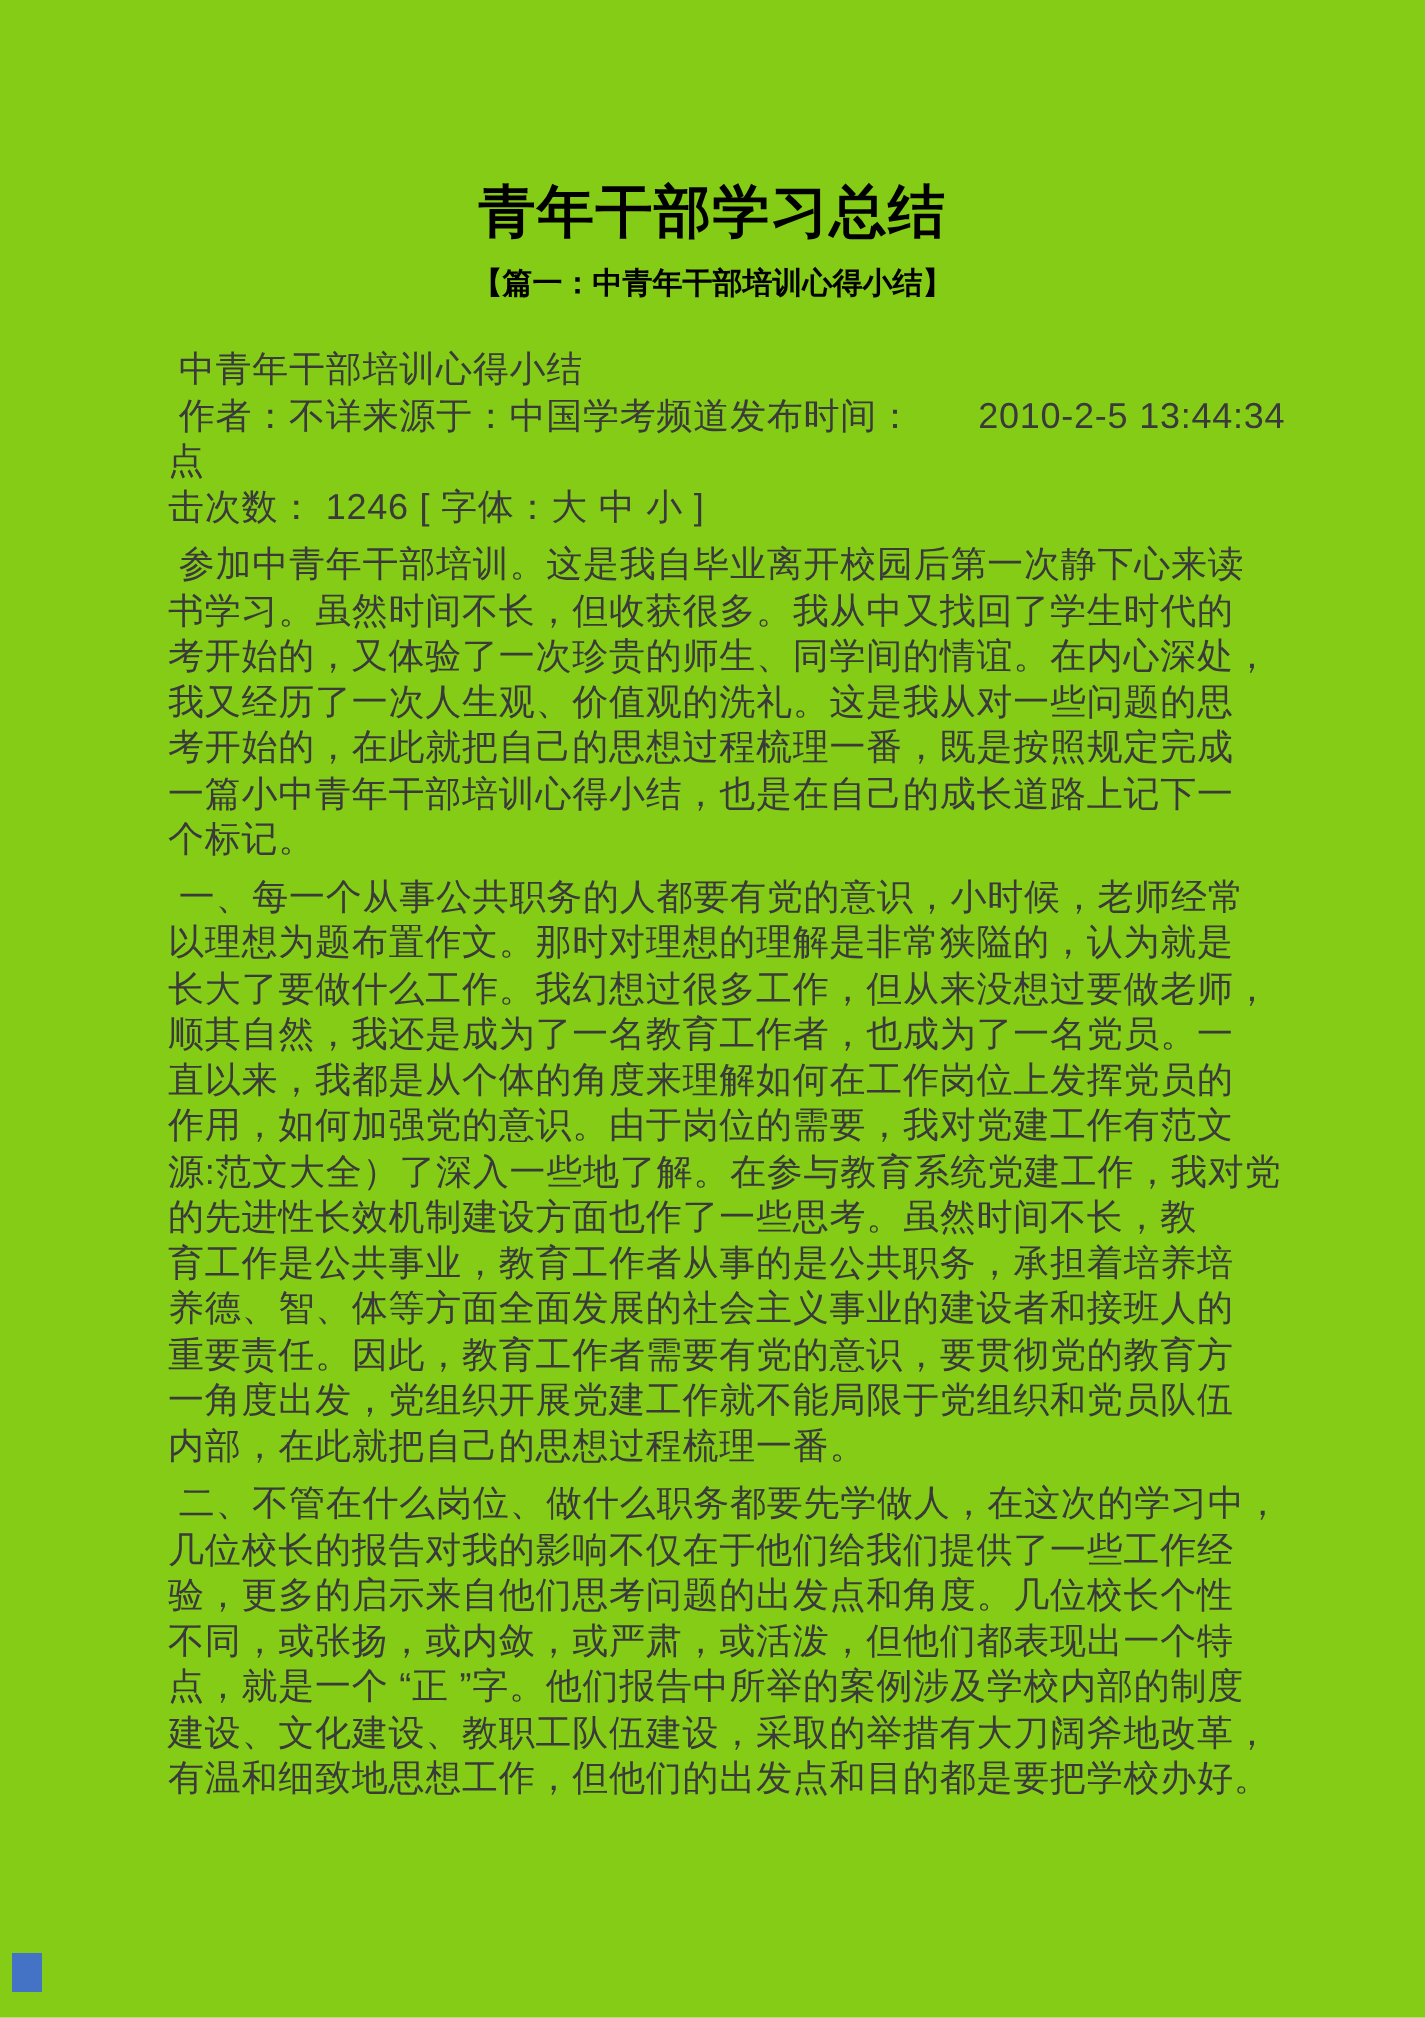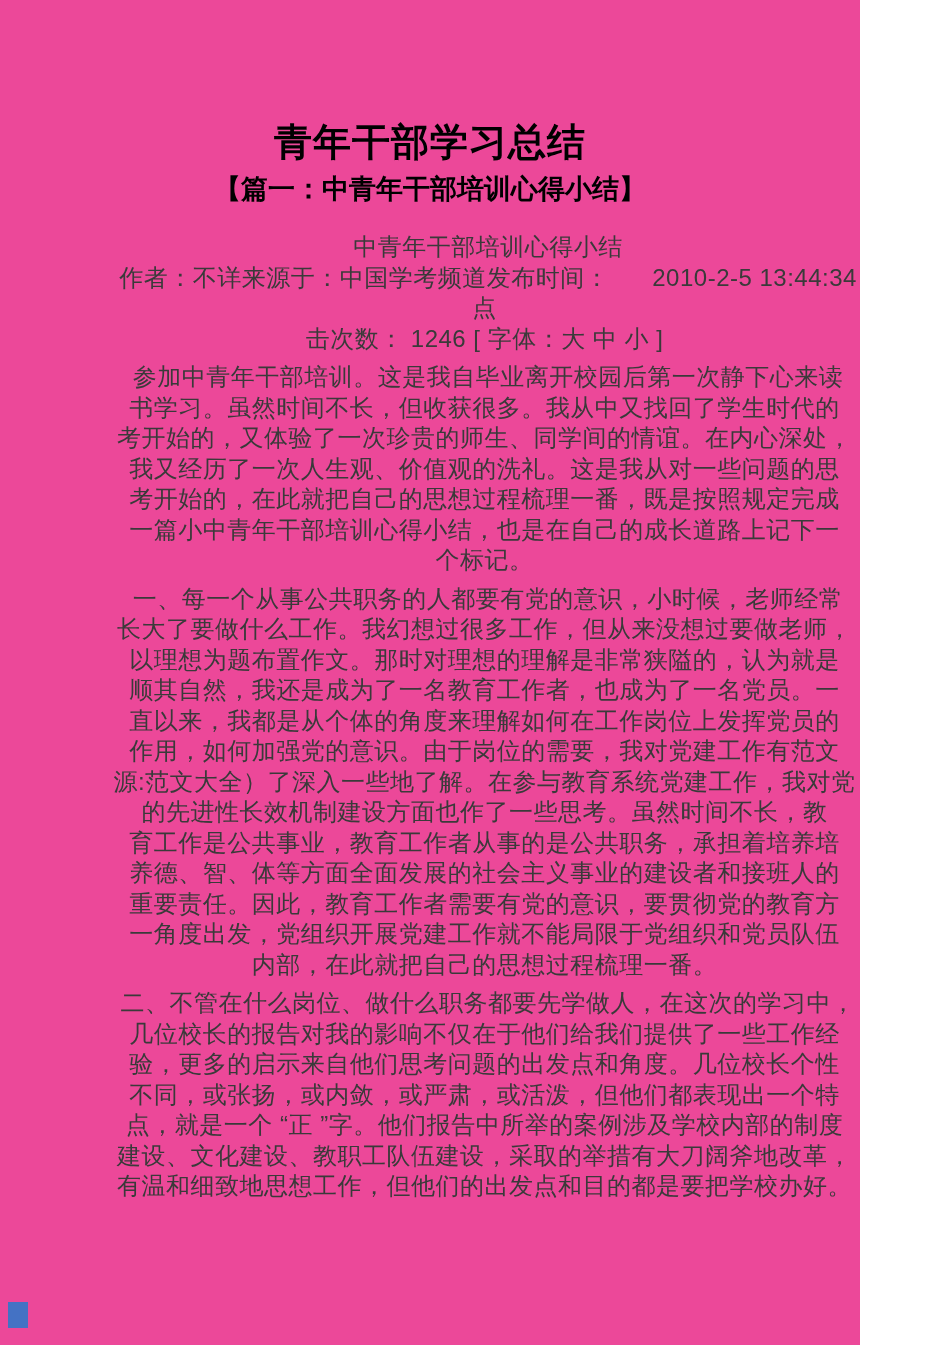--- a/index.html
+++ b/index.html
@@ -9,55 +9,54 @@
   }
   body {
     width: 950px;
     height: 1345px;
     position: relative;
     font-family: "Liberation Sans", sans-serif;
     overflow: hidden;
   }
   .page {
     position: relative;
-    width: 860px;
+    width: 950px;
     height: 1345px;
-    background: #ec4899;
+    background: #84cc16;
   }
   .doc-title {
     margin: 0;
     padding-top: 120px;
     text-align: center;
     font-size: 38px;
     line-height: 44px;
     font-weight: 700;
     color: #000000;
     letter-spacing: 1px;
   }
   .doc-subtitle {
     margin: 0;
     padding-top: 9px;
     text-align: center;
-    font-size: 27px;
+    font-size: 20px;
     line-height: 32px;
     font-weight: 700;
     color: #000000;
   }
   .doc-body {
     position: absolute;
     left: 112px;
     top: 232px;
     width: 745px;
     color: #3a3a3a;
     font-size: 24px;
   }
   .para {
     margin: 0 0 0 0;
     padding-top: 8px;
-    text-align: center;
   }
   .para:first-child {
     padding-top: 0;
   }
   .text-line {
     line-height: 30.5px;
     white-space: pre-wrap;
     letter-spacing: 0.5px;
   }
   .corner-marker {
@@ -85,22 +84,22 @@
         <div class="text-line"> 参加中青年干部培训。这是我自毕业离开校园后第一次静下心来读</div>
         <div class="text-line">书学习。虽然时间不长，但收获很多。我从中又找回了学生时代的</div>
         <div class="text-line">考开始的，又体验了一次珍贵的师生、同学间的情谊。在内心深处，</div>
         <div class="text-line">我又经历了一次人生观、价值观的洗礼。这是我从对一些问题的思</div>
         <div class="text-line">考开始的，在此就把自己的思想过程梳理一番，既是按照规定完成</div>
         <div class="text-line">一篇小中青年干部培训心得小结，也是在自己的成长道路上记下一</div>
         <div class="text-line">个标记。</div>
       </div>
       <div class="para">
         <div class="text-line"> 一、每一个从事公共职务的人都要有党的意识，小时候，老师经常</div>
+        <div class="text-line">以理想为题布置作文。那时对理想的理解是非常狭隘的，认为就是</div>
         <div class="text-line">长大了要做什么工作。我幻想过很多工作，但从来没想过要做老师，</div>
-        <div class="text-line">以理想为题布置作文。那时对理想的理解是非常狭隘的，认为就是</div>
         <div class="text-line">顺其自然，我还是成为了一名教育工作者，也成为了一名党员。一</div>
         <div class="text-line">直以来，我都是从个体的角度来理解如何在工作岗位上发挥党员的</div>
         <div class="text-line">作用，如何加强党的意识。由于岗位的需要，我对党建工作有范文</div>
         <div class="text-line">源:范文大全）了深入一些地了解。在参与教育系统党建工作，我对党</div>
         <div class="text-line">的先进性长效机制建设方面也作了一些思考。虽然时间不长，教</div>
         <div class="text-line">育工作是公共事业，教育工作者从事的是公共职务，承担着培养培</div>
         <div class="text-line">养德、智、体等方面全面发展的社会主义事业的建设者和接班人的</div>
         <div class="text-line">重要责任。因此，教育工作者需要有党的意识，要贯彻党的教育方</div>
         <div class="text-line">一角度出发，党组织开展党建工作就不能局限于党组织和党员队伍</div>
         <div class="text-line">内部，在此就把自己的思想过程梳理一番。</div>

